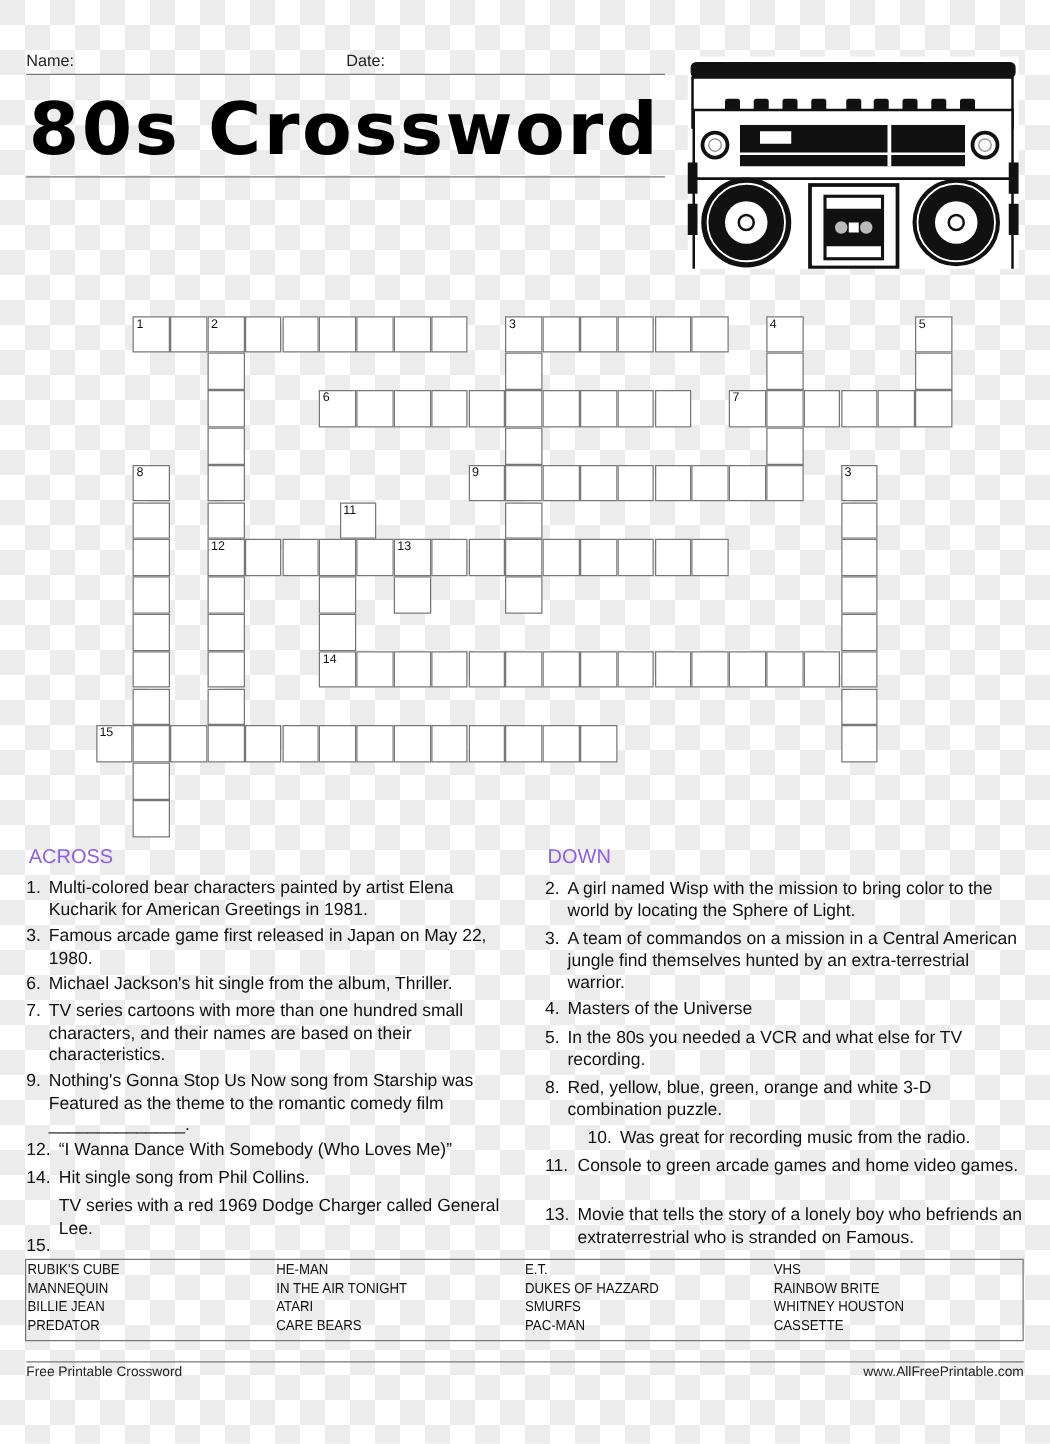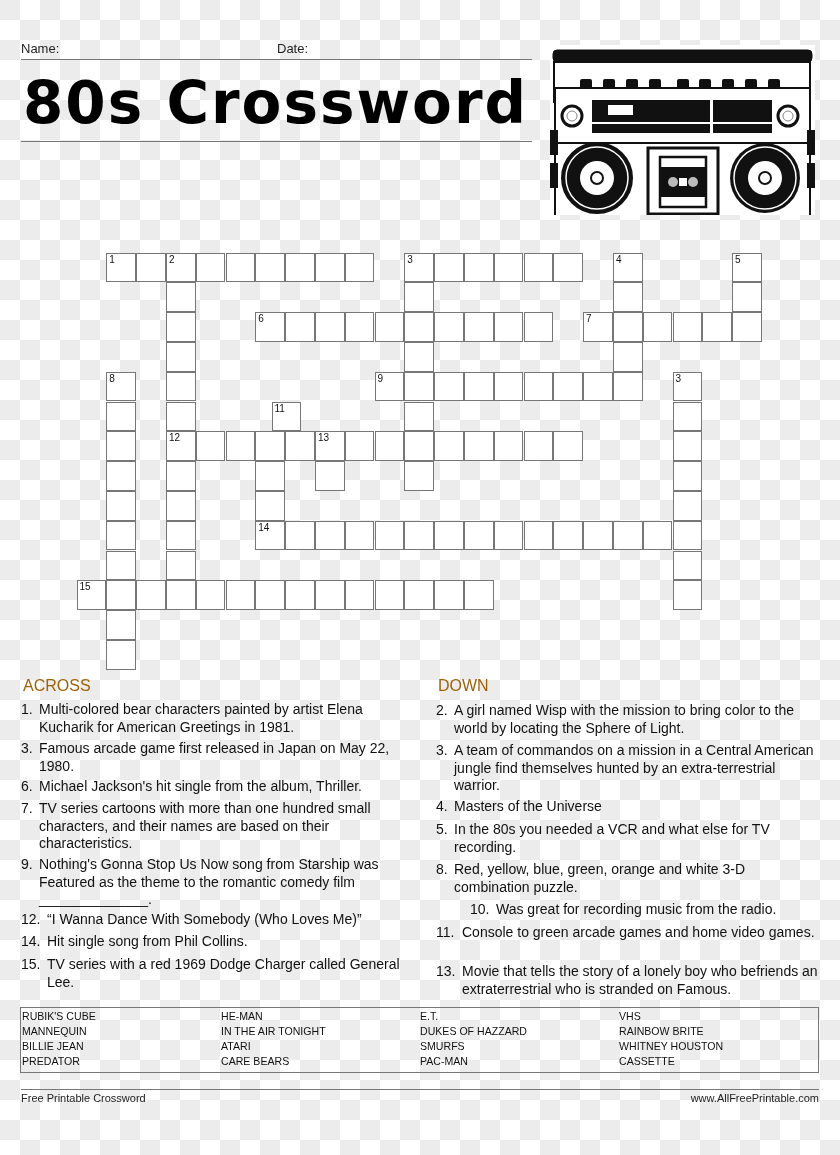--- a/index.html
+++ b/index.html
@@ -13,21 +13,21 @@
       background-size: 40px 40px;
       background-position: 20px 0, 0 20px;
     }
     .abs { position: absolute; }
     .hdr-label { font-size: 13px; color: #222; }
     .hline { position: absolute; height: 1px; background: #777; }
     .title { font-family: "DejaVu Sans", sans-serif; font-size: 58px; font-weight: bold; letter-spacing: 2px; line-height: 1; color: #000; }
     .grid { position: absolute; left: 77px; top: 253px; }
     .cell { position: absolute; width: 29.8px; height: 29.8px; box-sizing: border-box; border: 1px solid #777; background: #fff; margin-left: -0.5px; margin-top: -0.5px; }
     .cell .num { position: absolute; left: 2px; top: 1px; font-size: 10px; color: #111; line-height: 1; }
-    .section-title { font-size: 16px; color: #a16207; }
+    .section-title { font-size: 16px; color: #8b5cf6; }
     .clue { position: absolute; font-size: 14px; line-height: 17.5px; color: #111; display: flex; }
     .clue .n { flex: 0 0 auto; }
     .clue .t { flex: 1 1 auto; }
     .bank { position: absolute; left: 20px; top: 1007px; width: 799px; height: 66px; border: 1px solid #777; box-sizing: border-box; }
     .bank-item { position: absolute; font-size: 11.5px; color: #111; transform: scaleX(0.92); transform-origin: left; white-space: nowrap; }
     .foot { font-size: 11px; color: #222; }
     
     .boombox { position: absolute; left: 550px; top: 45px; width: 265px; height: 170px; }
   </style>
 </head>
@@ -266,21 +266,21 @@
     </div>
     <div class="clue" style="left: 21px; top: 911px; width: 380px;">
       <span class="n" style="width: 26px;">12.</span>
       <span class="t">“I Wanna Dance With Somebody (Who Loves Me)”</span>
     </div>
     <div class="clue" style="left: 21px; top: 933px; width: 380px;">
       <span class="n" style="width: 26px;">14.</span>
       <span class="t">Hit single song from Phil Collins.</span>
     </div>
     <div class="clue" style="left: 21px; top: 956px; width: 380px;">
-      <span class="n" style="width: 26px;">15.</span>
+      <span class="n" style="width: 26px; margin-top: 32px;">15.</span>
       <span class="t">TV series with a red 1969 Dodge Charger called General Lee.</span>
     </div>
   </div>
 
 <div class="abs section-title" style="left:438px; top:677px;">DOWN</div>
 <div id="down-list">
     <div class="clue" style="left: 436px; top: 702px; width: 384px;">
       <span class="n" style="width: 18px;">2.</span>
       <span class="t">A girl named Wisp with the mission to bring color to the world by locating the Sphere of Light.</span>
     </div>

